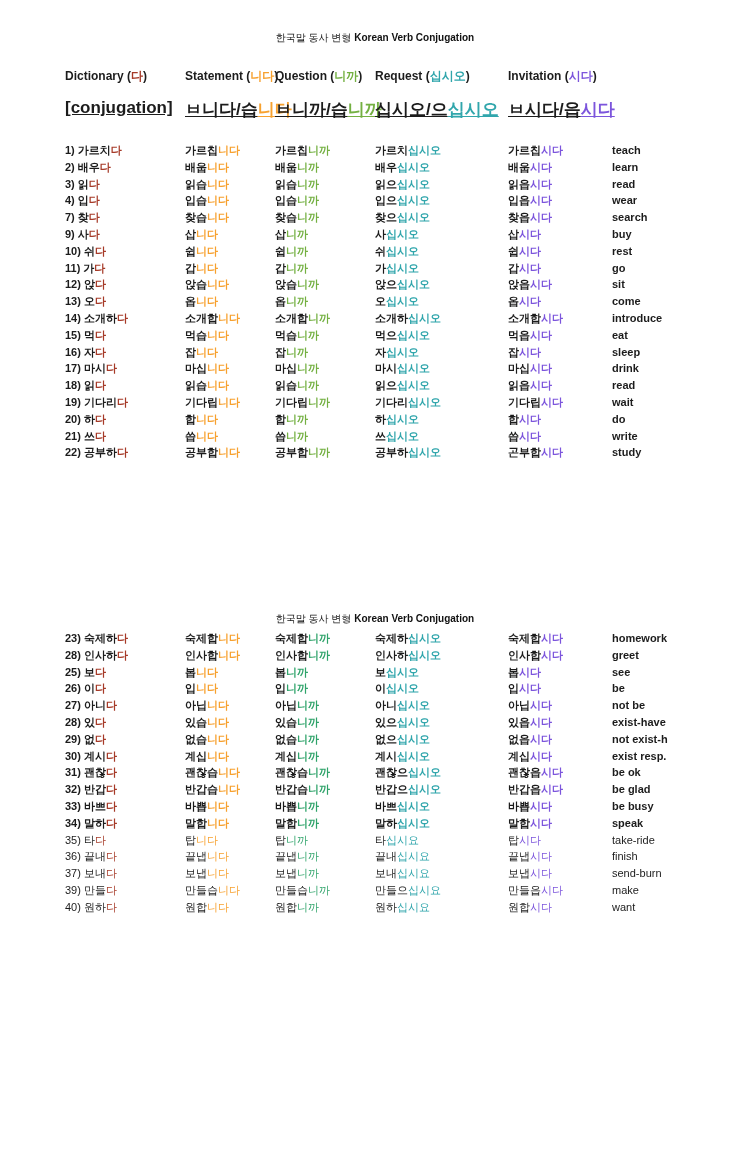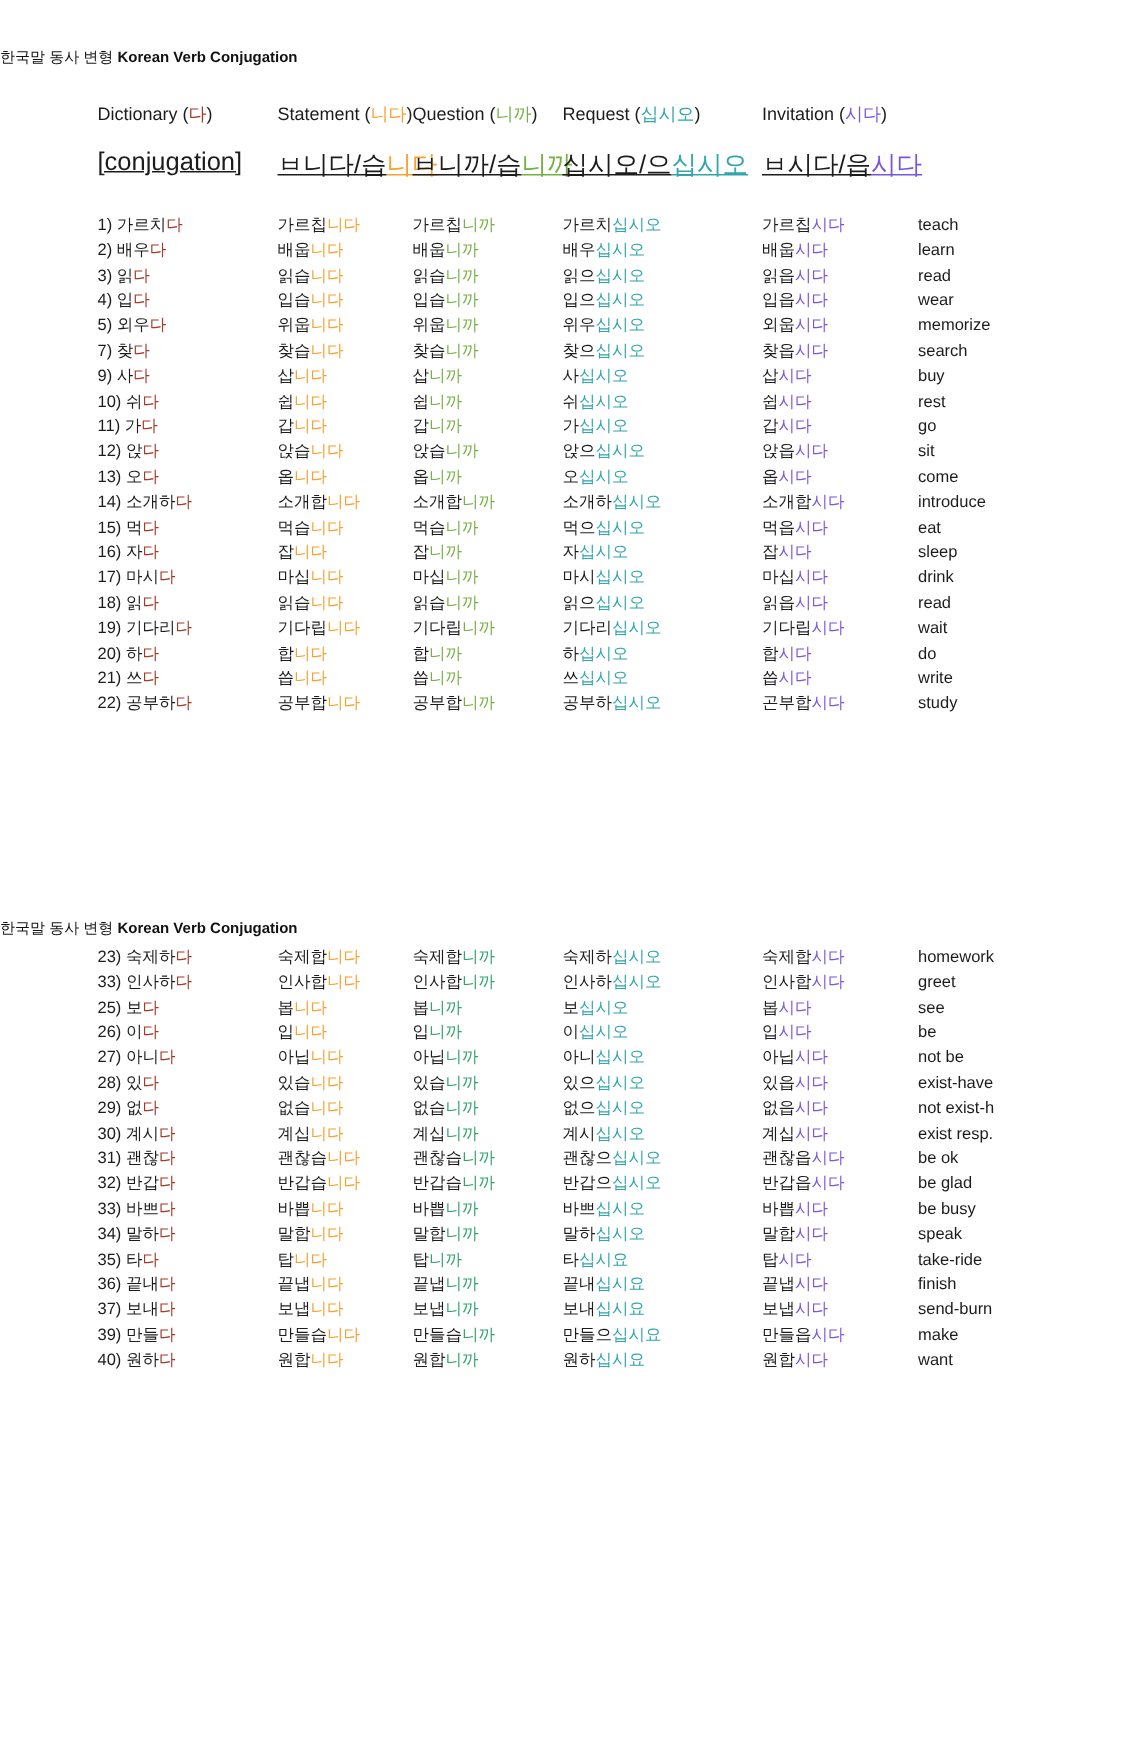--- a/index.html
+++ b/index.html
@@ -4,23 +4,23 @@
 <style>
   html,body{margin:0;padding:0;}
   body{
     width:750px;height:1159px;background:#ffffff;position:relative;
     font-family:"Liberation Sans","DejaVu Sans",sans-serif;
     color:#1c1c1c;-webkit-font-smoothing:antialiased;
   }
   .page{position:absolute;left:0;width:750px;}
   #page1{top:0;}
   #page2{top:0;}
-  .doc-title{position:absolute;left:0;width:750px;font-size:10px;color:#111;}
+  .doc-title{position:absolute;left:0;width:750px;text-align:center;font-size:10px;color:#111;}
   .doc-title .t-en{font-weight:bold;}
-  .grid{display:grid;grid-template-columns:120px 90px 100px 133px 104px auto;}
+  .grid{display:grid;grid-template-columns:120px 90px 100px 133px 104px auto;font-weight:bold;}
   .hdr1{position:absolute;left:65px;width:672px;font-size:12px;}
   .hdr2{position:absolute;left:65px;width:672px;font-size:17px;}
   .rows{position:absolute;left:65px;width:672px;font-size:11px;}
   .row{height:16.8px;line-height:16.8px;}
   .row.bold{font-weight:normal;}
   .u{text-decoration:underline;}
   .c-red{color:var(--c-dict);}
   .c-orange{color:var(--c-stmt);}
   .c-green1{color:var(--c-q1);}
   .c-green2{color:var(--c-q2);}
@@ -83,28 +83,20 @@
       </div>
       <div class="grid row">
         <div class="cell"><span>4) 입</span><span class="c-red">다</span></div>
         <div class="cell"><span>입습</span><span class="c-orange">니다</span></div>
         <div class="cell"><span>입습</span><span class="c-green1">니까</span></div>
         <div class="cell"><span>입으</span><span class="c-teal">십시오</span></div>
         <div class="cell"><span>입읍</span><span class="c-purple">시다</span></div>
         <div class="cell"><span>wear</span></div>
       </div>
       <div class="grid row">
-        <div class="cell"><span>5) 외우</span><span class="c-red">다</span></div>
-        <div class="cell"><span>위웁</span><span class="c-orange">니다</span></div>
-        <div class="cell"><span>위웁</span><span class="c-green1">니까</span></div>
-        <div class="cell"><span>위우</span><span class="c-teal">십시오</span></div>
-        <div class="cell"><span>외웁</span><span class="c-purple">시다</span></div>
-        <div class="cell"><span>memorize</span></div>
-      </div>
-      <div class="grid row">
         <div class="cell"><span>7) 찾</span><span class="c-red">다</span></div>
         <div class="cell"><span>찾습</span><span class="c-orange">니다</span></div>
         <div class="cell"><span>찾습</span><span class="c-green1">니까</span></div>
         <div class="cell"><span>찾으</span><span class="c-teal">십시오</span></div>
         <div class="cell"><span>찾읍</span><span class="c-purple">시다</span></div>
         <div class="cell"><span>search</span></div>
       </div>
       <div class="grid row">
         <div class="cell"><span>9) 사</span><span class="c-red">다</span></div>
         <div class="cell"><span>삽</span><span class="c-orange">니다</span></div>
@@ -229,21 +221,21 @@
   <div class="rows" style="top:630px">
       <div class="grid row">
         <div class="cell"><span>23) 숙제하</span><span class="c-red">다</span></div>
         <div class="cell"><span>숙제합</span><span class="c-orange">니다</span></div>
         <div class="cell"><span>숙제합</span><span class="c-green2">니까</span></div>
         <div class="cell"><span>숙제하</span><span class="c-teal">십시오</span></div>
         <div class="cell"><span>숙제합</span><span class="c-purple">시다</span></div>
         <div class="cell"><span>homework</span></div>
       </div>
       <div class="grid row">
-        <div class="cell"><span>33) 인사하</span><span class="c-red">다</span></div>
+        <div class="cell"><span>28) 인사하</span><span class="c-red">다</span></div>
         <div class="cell"><span>인사합</span><span class="c-orange">니다</span></div>
         <div class="cell"><span>인사합</span><span class="c-green2">니까</span></div>
         <div class="cell"><span>인사하</span><span class="c-teal">십시오</span></div>
         <div class="cell"><span>인사합</span><span class="c-purple">시다</span></div>
         <div class="cell"><span>greet</span></div>
       </div>
       <div class="grid row">
         <div class="cell"><span>25) 보</span><span class="c-red">다</span></div>
         <div class="cell"><span>봅</span><span class="c-orange">니다</span></div>
         <div class="cell"><span>봅</span><span class="c-green2">니까</span></div>

